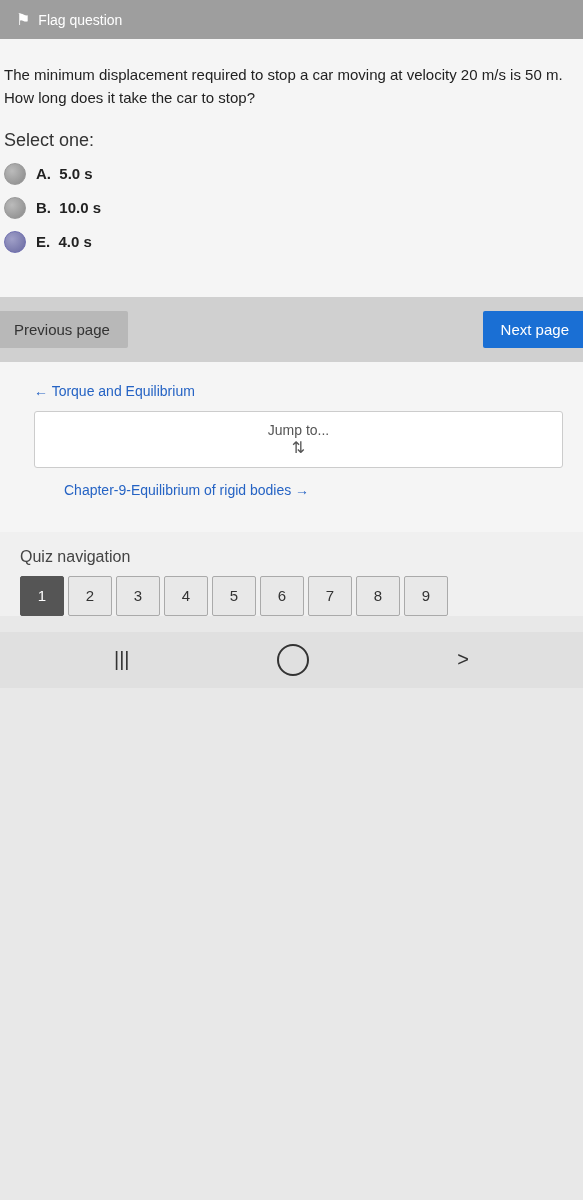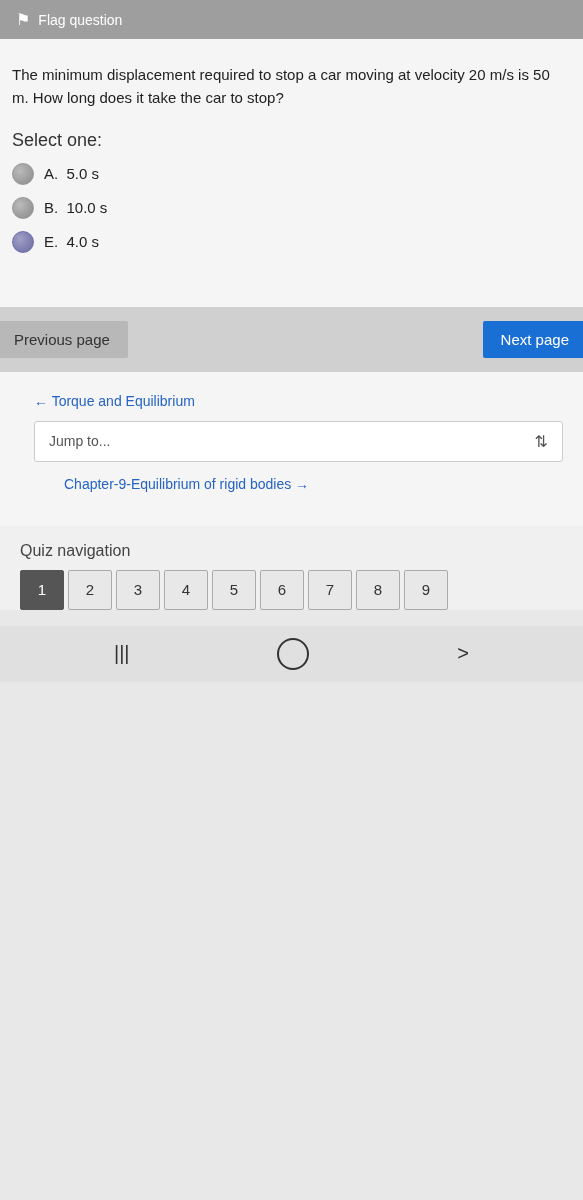--- a/index.html
+++ b/index.html
@@ -22,39 +22,40 @@
       color: #fff;
       font-size: 16px;
     }
     .flag-text {
       color: #fff;
       font-size: 14px;
     }
 
     .main-content {
       background: #f5f5f5;
-      padding: 24px 20px 20px 12px;
+      padding: 24px 20px 20px 4px;
     }
 
     .question-text {
       font-size: 15px;
       color: #222;
       line-height: 1.55;
       margin-bottom: 20px;
     }
 
     .select-one-label {
       font-size: 18px;
       color: #333;
       margin-bottom: 12px;
     }
 
     .options-list {
       list-style: none;
-      margin-bottom: 34px;
+      margin-bottom: 24px;
+      font-weight: bold;
     }
 
     .option-item {
       display: flex;
       align-items: center;
       gap: 10px;
       margin-bottom: 12px;
       cursor: pointer;
     }
 
@@ -124,20 +125,21 @@
 
     .jump-to-container {
       background: #fff;
       border: 1px solid #ccc;
       border-radius: 3px;
       display: flex;
       align-items: center;
       justify-content: space-between;
       padding: 10px 14px;
       margin-bottom: 14px;
+      flex-direction: column;
     }
 
     .jump-to-text {
       font-size: 14px;
       color: #555;
     }
 
     .jump-arrow {
       font-size: 16px;
       color: #555;

